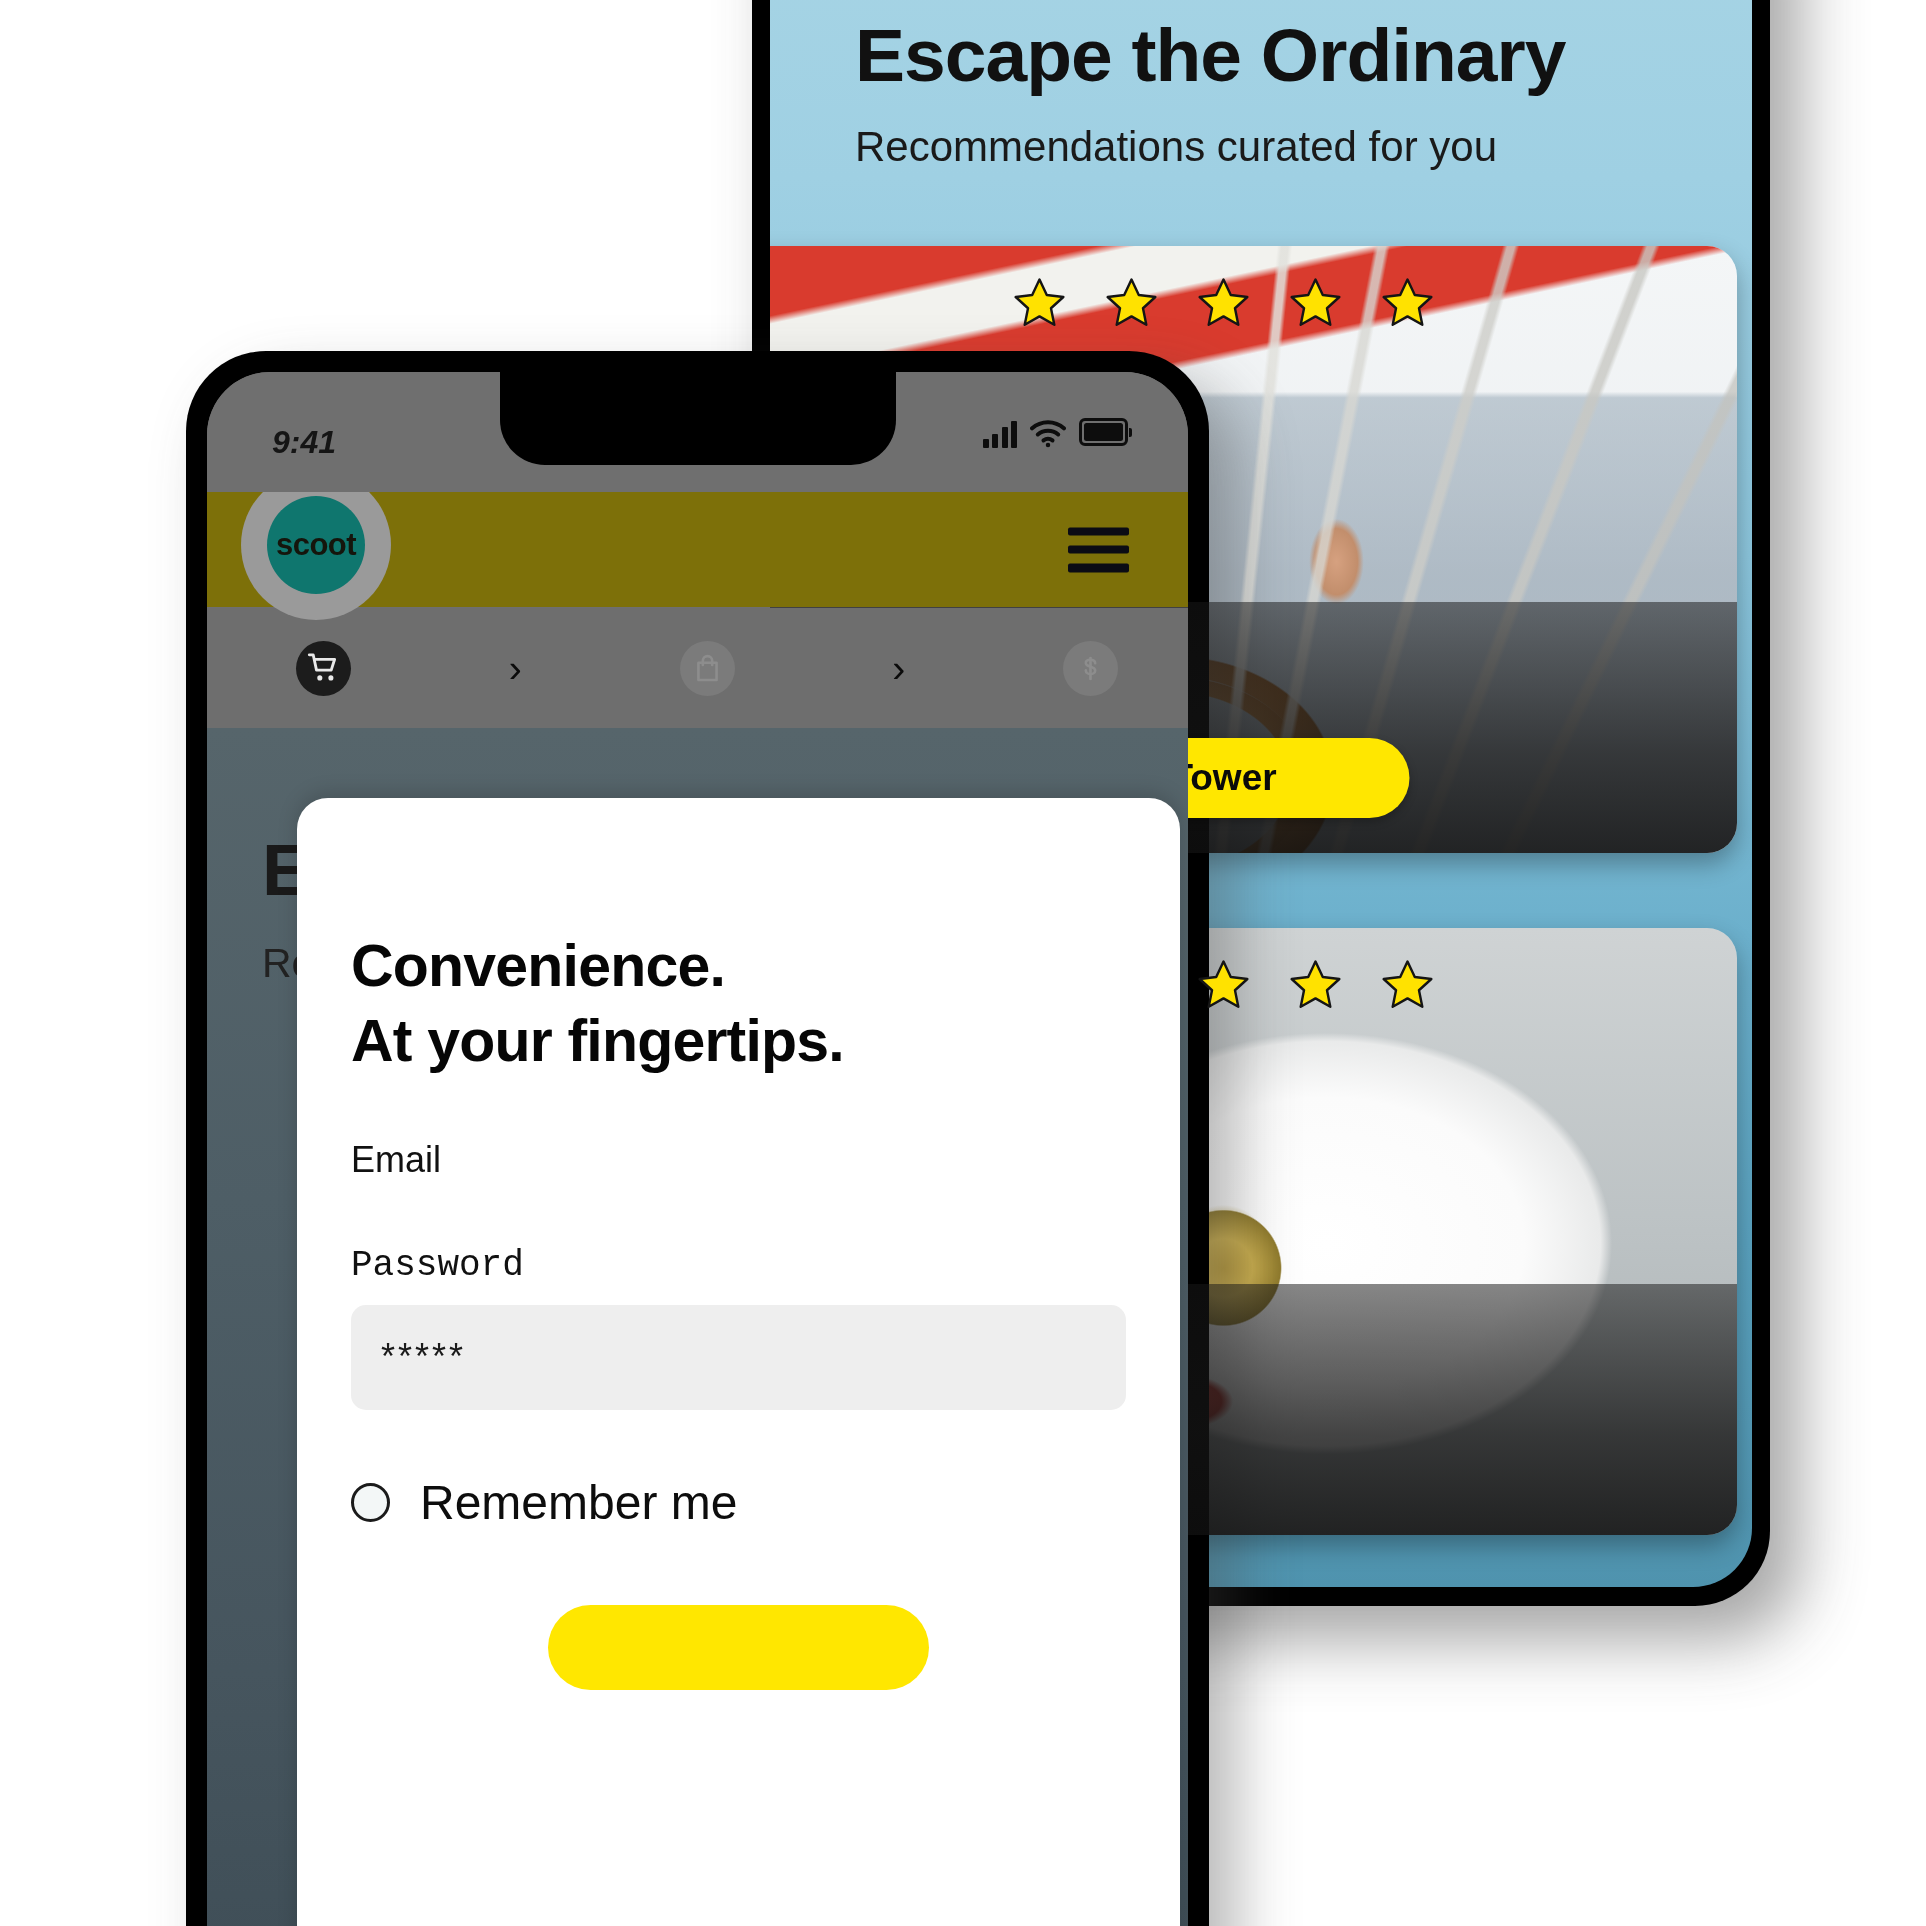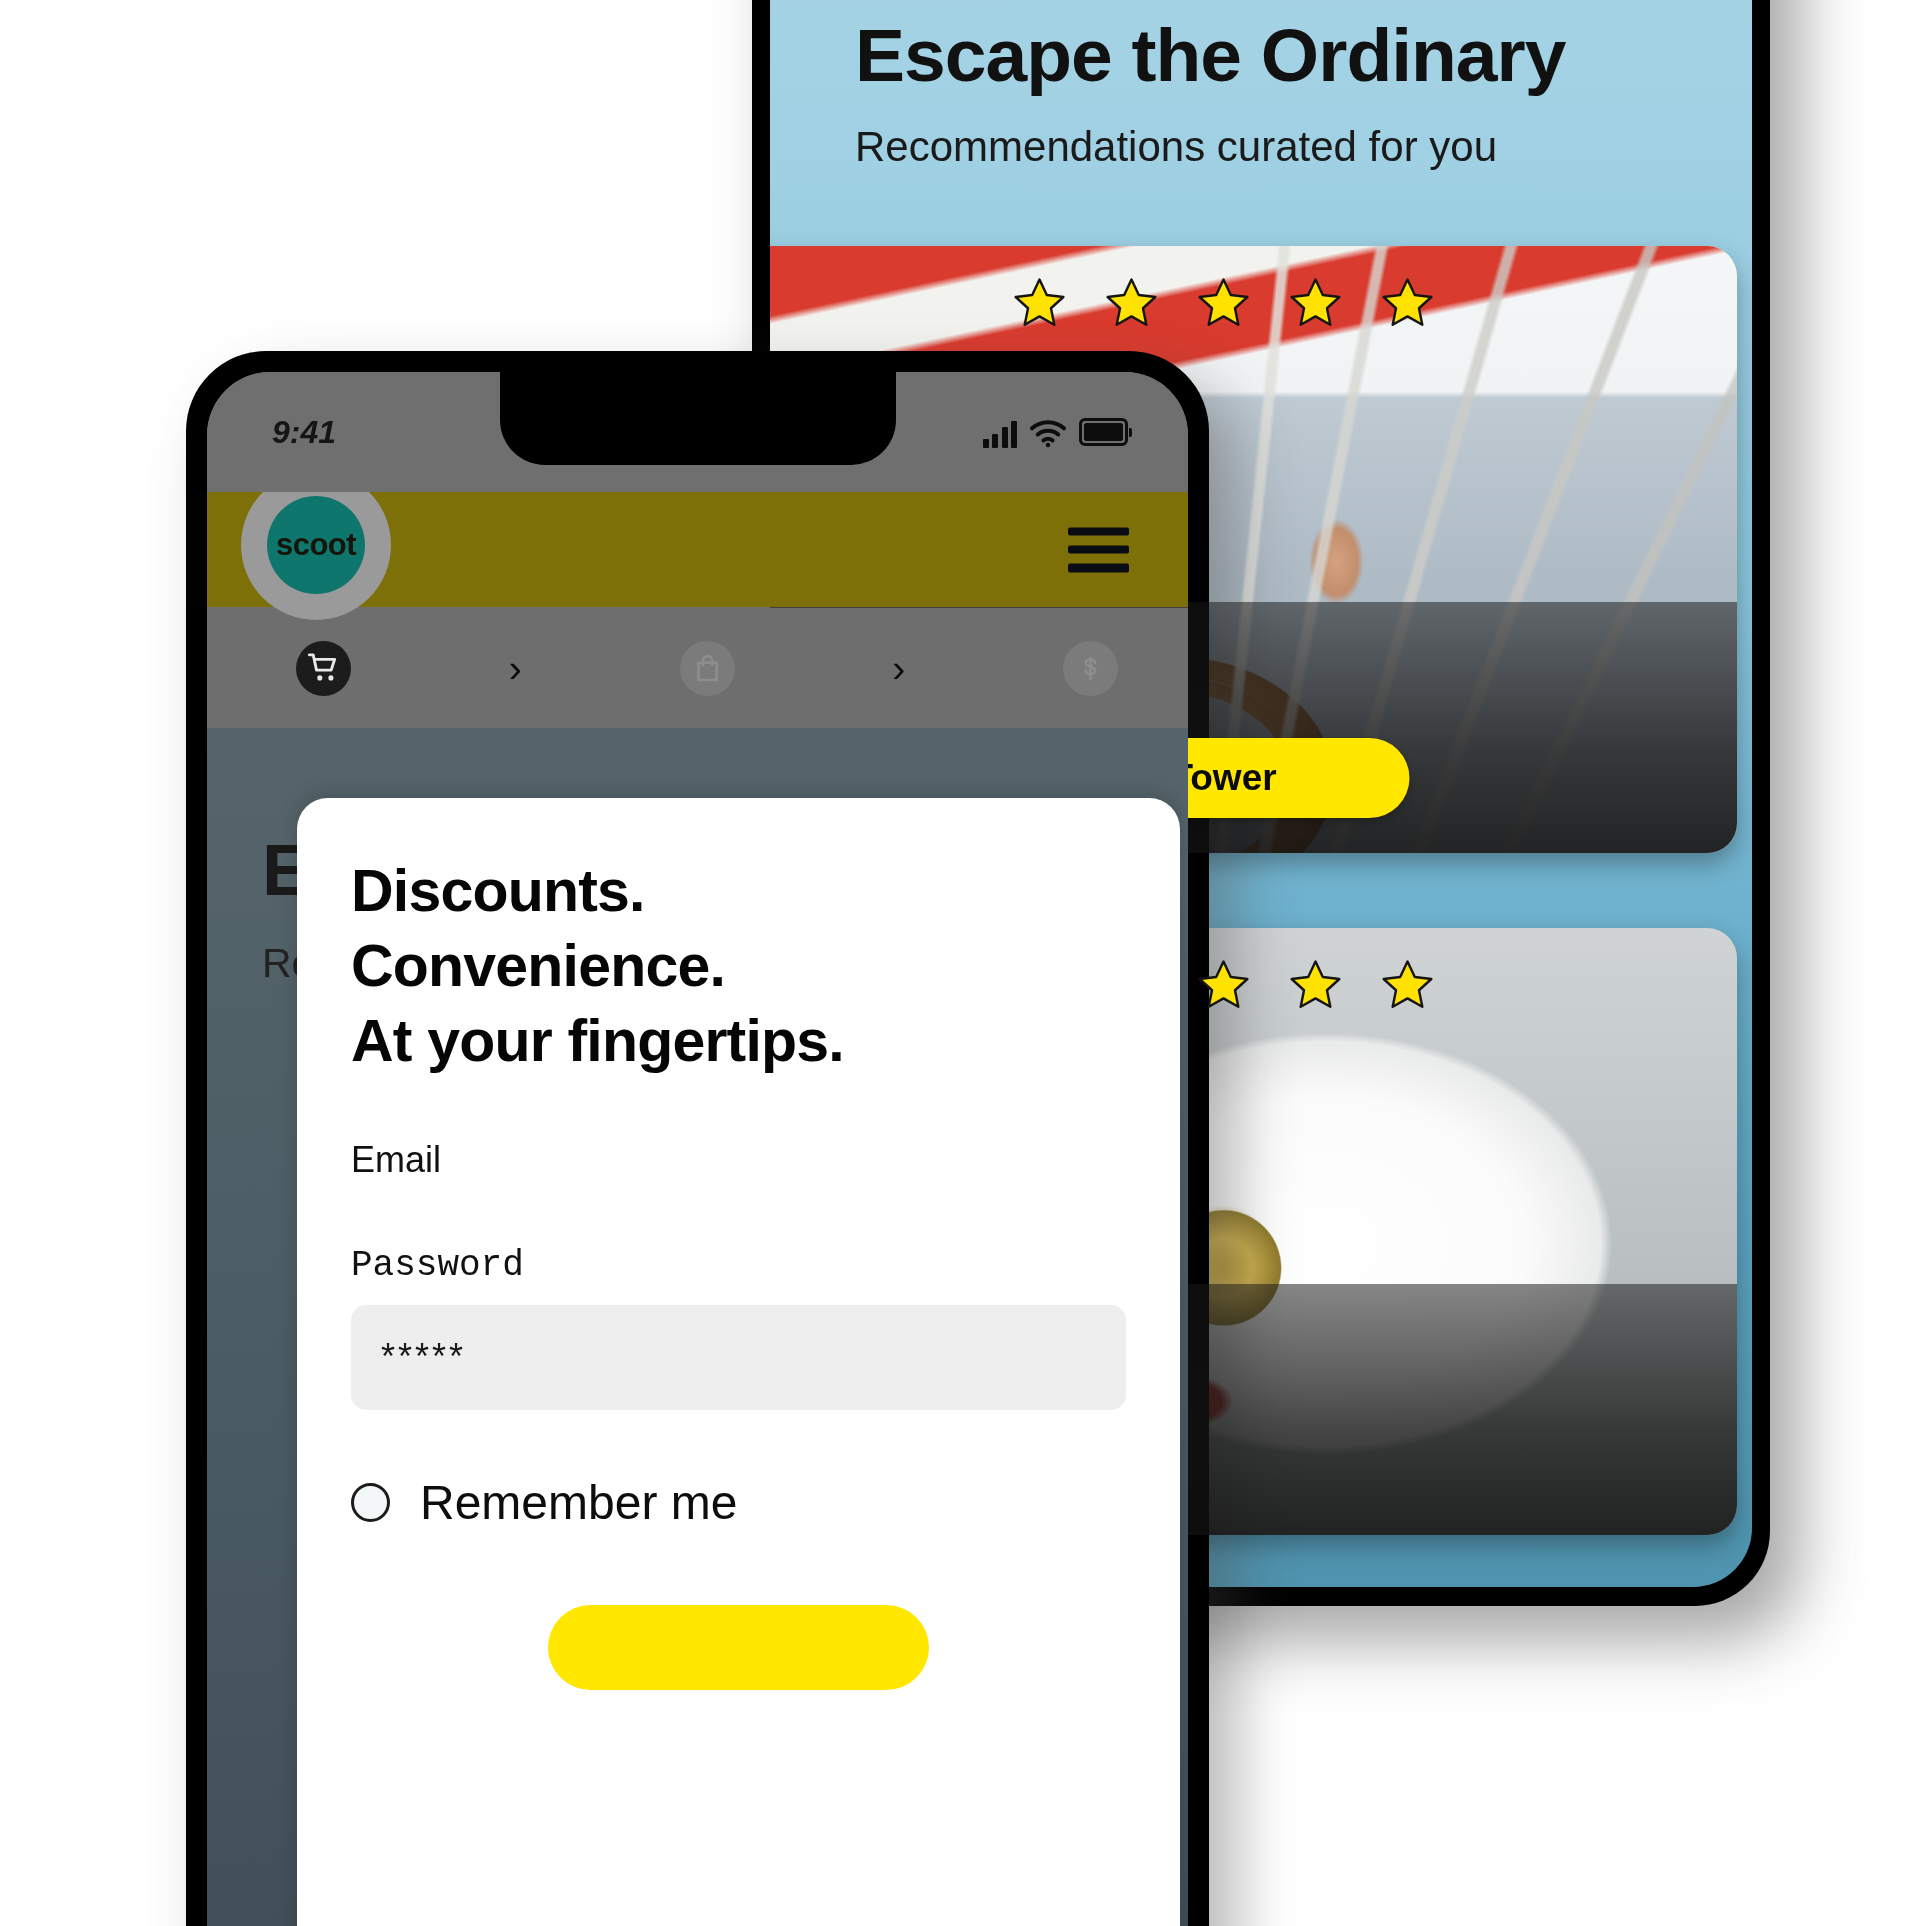--- a/index.html
+++ b/index.html
@@ -241,21 +241,21 @@
   }
   .statusbar {
     position: absolute;
     left: 0; right: 0; top: 0;
     height: 120px;
     background: #6f6f6f;
     z-index: 30;
   }
   .statusbar .time {
     position: absolute;
-    left: 65px; top: 42px;
+    left: 65px; top: 52px;
     font-size: 32px;
     font-weight: bold;
     font-style: italic;
     color: #151515;
   }
   .statusbar .icons {
     position: absolute;
     right: 60px; top: 46px;
     display: flex; align-items: flex-end; gap: 13px;
   }
@@ -544,21 +544,21 @@
             <path d="M9 13.3a5 5 0 0 1 6 0" fill="none" stroke="#0d0d0d" stroke-width="2.7" stroke-linecap="round"></path>
             <circle cx="12" cy="16.3" r="1.5" fill="#0d0d0d"></circle>
           </svg>
           <span class="batt"></span>
         </div>
       </div>
       <div class="notch"></div>
 
       <div class="login-card">
         <div class="inner">
-          <h2><span>Discounts.</span><br><span>Convenience.</span><br><span>At your fingertips.</span></h2>
+          <h2><br><span>Convenience.</span><br><span>At your fingertips.</span></h2>
 
           <div class="field-label">Email</div>
 
           <div class="field-label pw">Password</div>
           <div class="field-box">
             <span class="val pw" placeholder="*****">*****</span>
           </div>
 
           <div class="remember">
             <span class="radio"></span>

